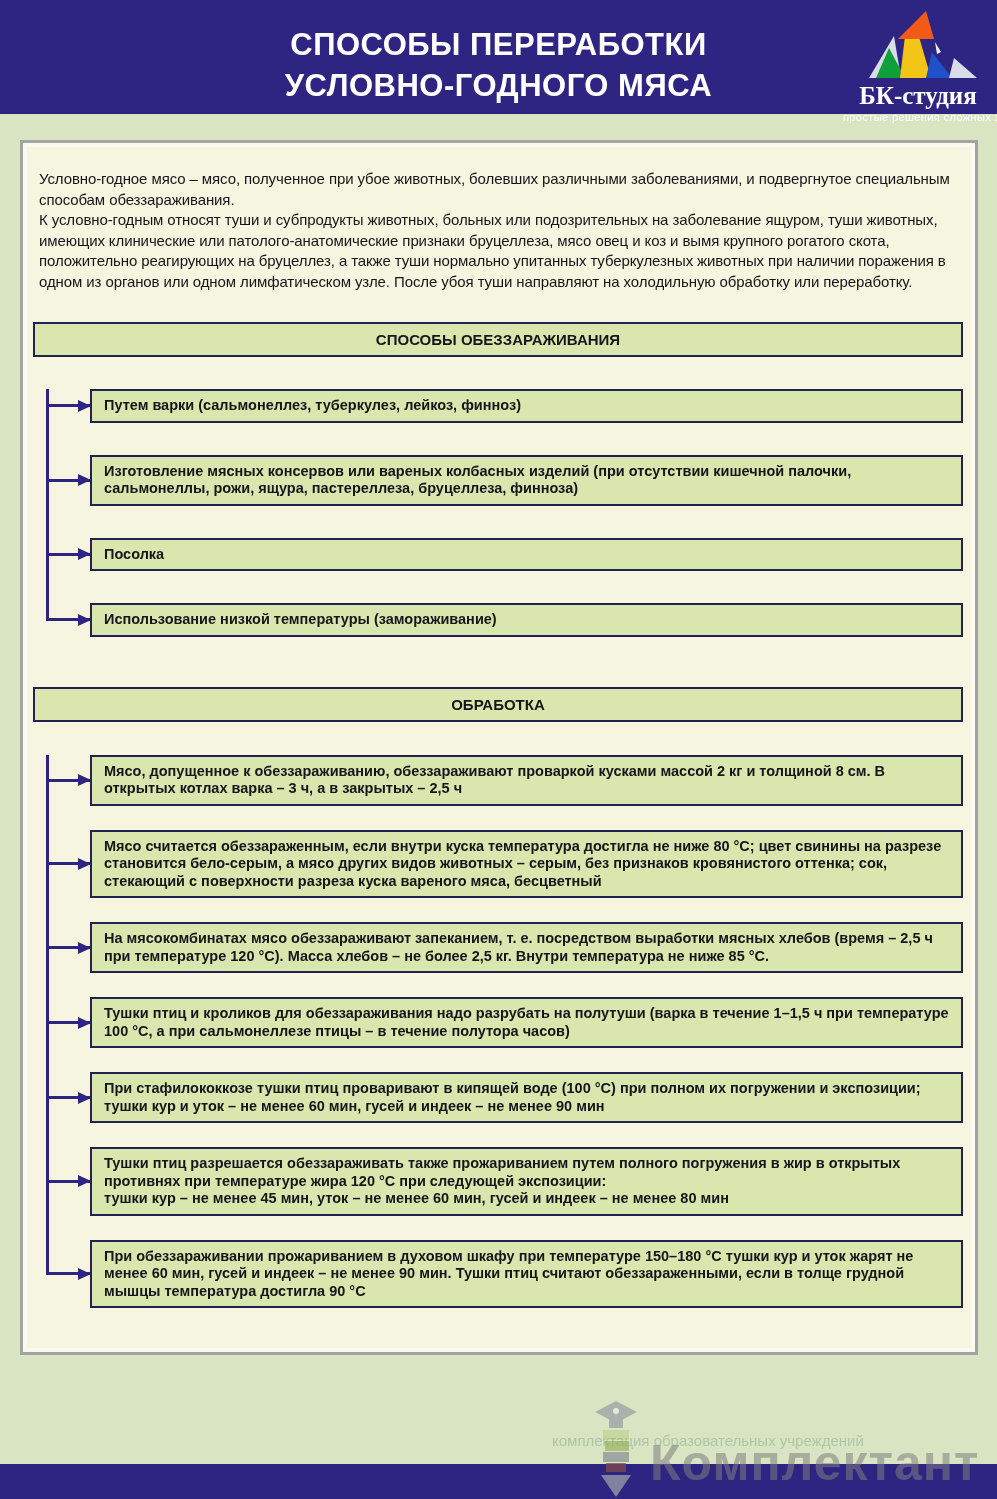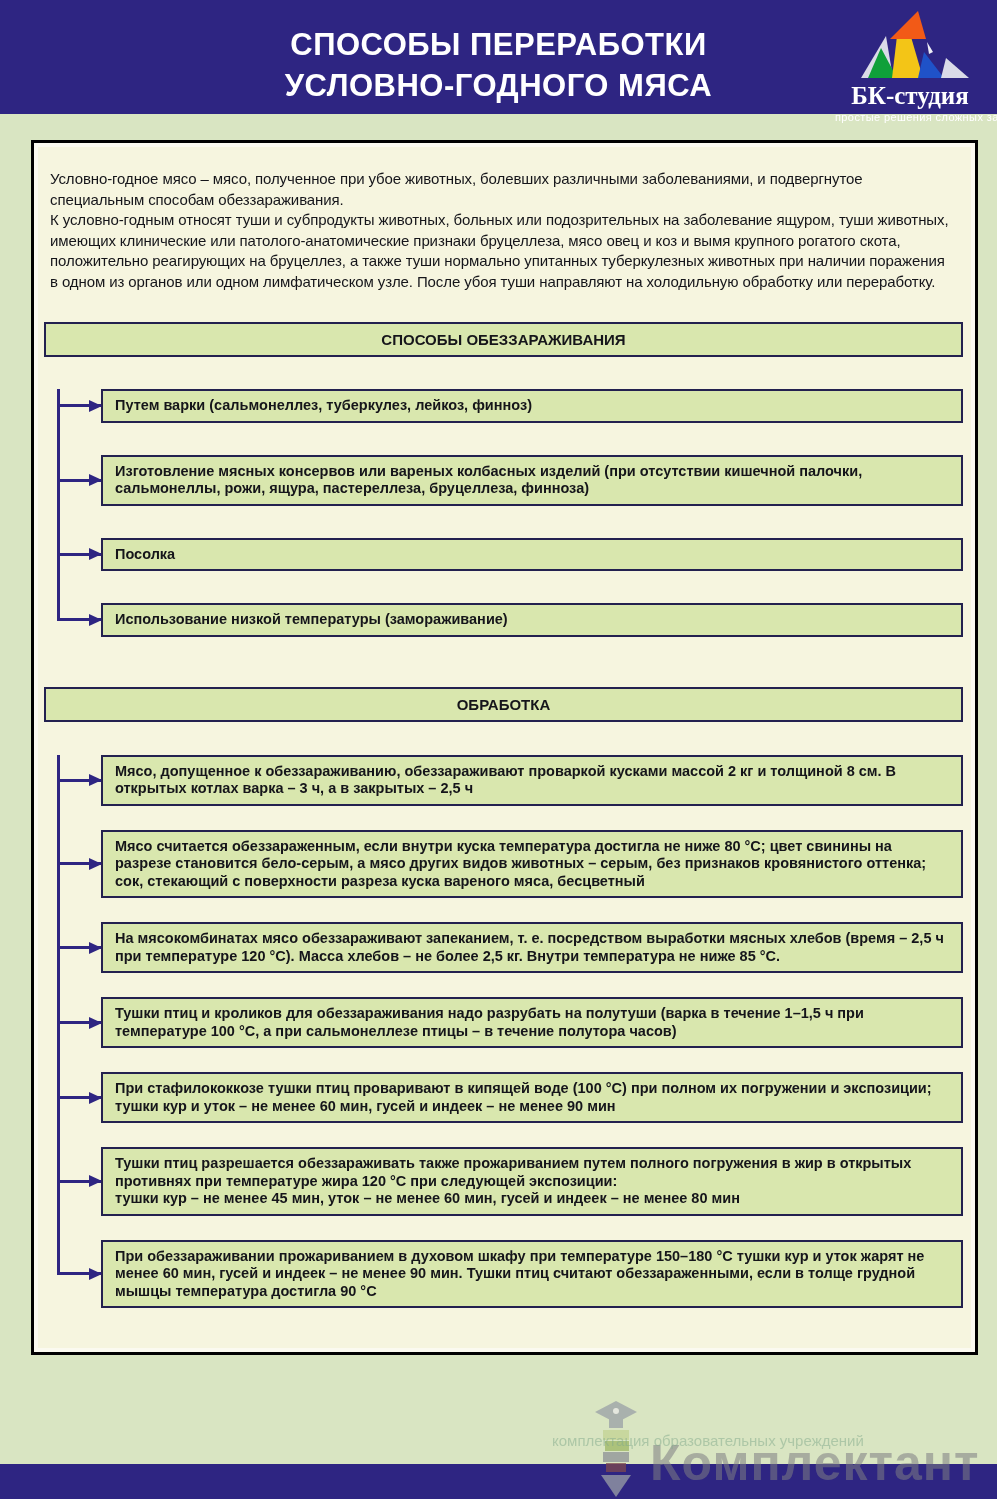--- a/index.html
+++ b/index.html
@@ -22,21 +22,21 @@
   .title {
     text-align: center;
     padding-top: 24px;
     font-weight: bold;
     font-size: 31px;
     line-height: 41px;
     letter-spacing: 0.5px;
   }
   .logo {
     position: absolute;
-    right: 12px;
+    right: 4px;
     top: 6px;
     width: 150px;
     text-align: center;
   }
   .logo svg { display: block; margin: 0 auto; }
   .logo-name {
     font-family: "Liberation Serif", serif;
     font-weight: bold;
     font-size: 25px;
     line-height: 26px;
@@ -44,22 +44,22 @@
   }
   .logo-tagline {
     font-size: 11px;
     letter-spacing: 0.4px;
     margin-top: 2px;
     white-space: nowrap;
   }
 
   
   .panel {
-    margin: 26px 19px 0 31px;
-    border: 3px solid #000000;
+    margin: 26px 19px 0 20px;
+    border: 3px solid #a3a3a3;
     background: #f6f5df;
   }
   .panel-inner {
     border: 4px solid #fbfaf0;
     background: #f6f5df;
     padding-bottom: 40px;
   }
   .intro { margin: 22px 20px 0 12px; }
   .intro p {
     font-size: 15px;

